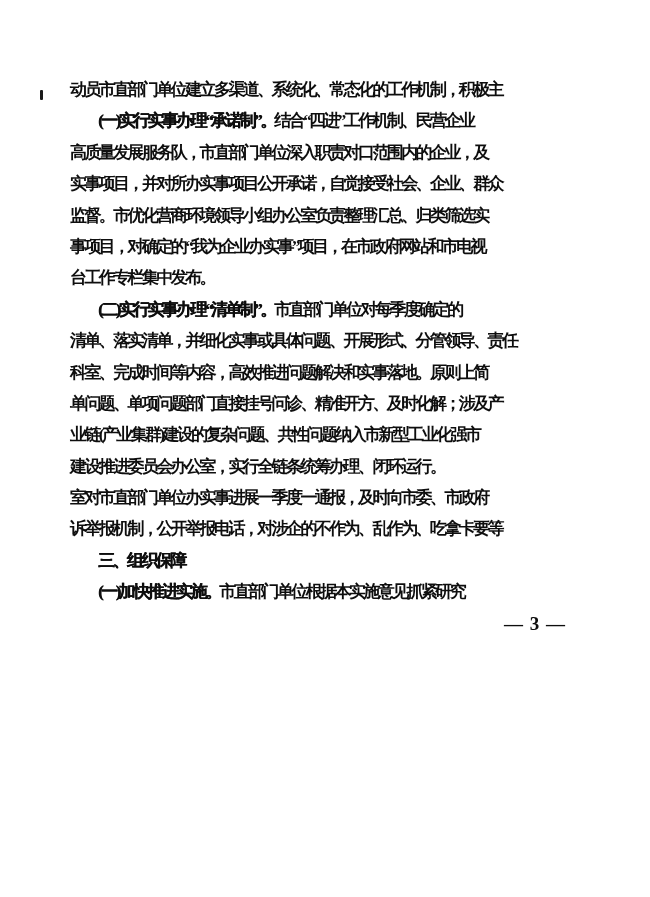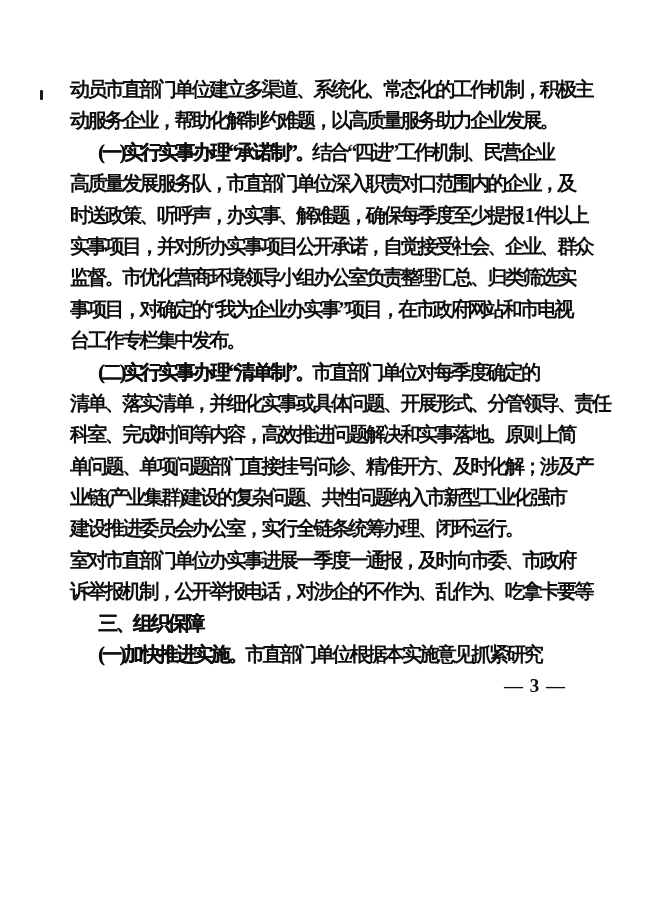--- a/index.html
+++ b/index.html
@@ -16,21 +16,21 @@
     font-family: "Liberation Serif", serif;
     color: #0e0e0e;
   }
   .text-block {
     position: absolute;
     left: 70px;
     top: 74px;
     width: 520px;
   }
   .line {
-    font-size: 20px;
+    font-size: 17px;
     line-height: 31.4px;
     height: 31.4px;
     letter-spacing: -2.6px;
     font-weight: 700;
     white-space: nowrap;
   }
   .indent {
     padding-left: 28px;
   }
   
@@ -54,26 +54,24 @@
     border-radius: 1px;
   }
 </style>
 </head>
 <body>
 
 <div class="page">
   <div class="text-block">
 
     <div class="line">动员市直部门单位建立多渠道、系统化、常态化的工作机制，积极主</div>
-    <div class="line">动服务企业，帮助化解制约难题，以高质量服务助力企业发展。</div>
 
     <div class="line indent"><span class="lead">(一)实行实事办理“承诺制”。</span><span>结合“四进”工作机制、民营企业</span></div>
 
     <div class="line">高质量发展服务队，市直部门单位深入职责对口范围内的企业，及</div>
-    <div class="line">时送政策、听呼声，办实事、解难题，确保每季度至少提报 1 件以上</div>
     <div class="line">实事项目，并对所办实事项目公开承诺，自觉接受社会、企业、群众</div>
     <div class="line">监督。市优化营商环境领导小组办公室负责整理汇总、归类筛选实</div>
     <div class="line">事项目，对确定的“我为企业办实事”项目，在市政府网站和市电视</div>
     <div class="line">台工作专栏集中发布。</div>
 
     <div class="line indent"><span class="lead">(二)实行实事办理“清单制”。</span><span>市直部门单位对每季度确定的</span></div>
 
     <div class="line">清单、落实清单，并细化实事或具体问题、开展形式、分管领导、责任</div>
     <div class="line">科室、完成时间等内容，高效推进问题解决和实事落地。原则上简</div>
     <div class="line">单问题、单项问题部门直接挂号问诊、精准开方、及时化解；涉及产</div>

